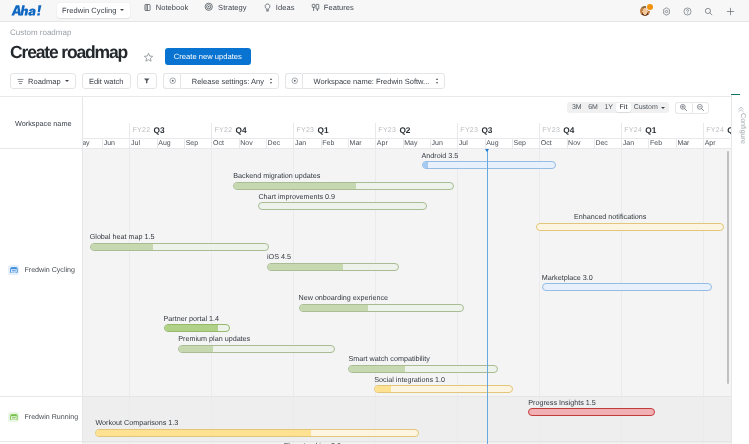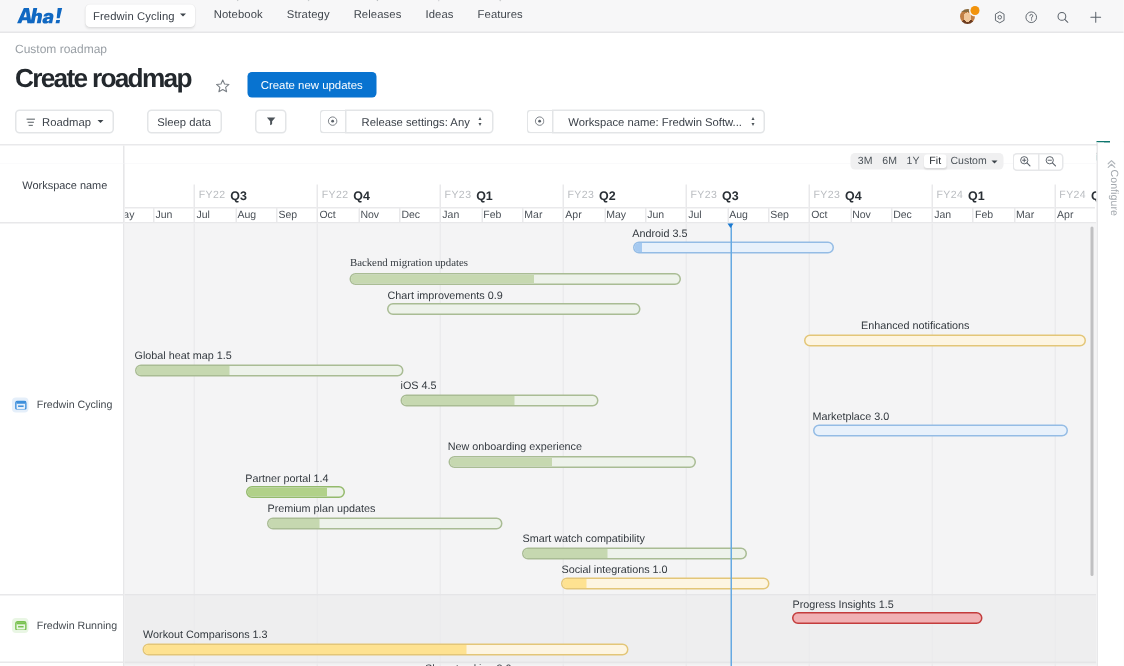--- a/index.html
+++ b/index.html
@@ -8,21 +8,21 @@
 body{font-family:"Liberation Sans",sans-serif;background:#fff;color:#33393f;-webkit-font-smoothing:antialiased;text-rendering:geometricPrecision;}
 
 
 #topnav{position:absolute;left:0;top:0;width:749px;height:22px;background:#f7f7f8;border-bottom:1px solid #e6e6e8;display:flex;align-items:stretch;}
 #logo{position:absolute;left:11px;top:4px;width:31px;height:13px;display:flex;align-items:center;}
 #logo svg{display:block;}
 #ws-select{position:absolute;left:56.6px;top:3.2px;width:73.3px;height:14.6px;background:#fff;border-radius:3px;display:flex;align-items:center;justify-content:center;padding:0 5px;gap:4px;box-shadow:0 0 0 .5px rgba(0,0,0,.035),0 1px 1.5px rgba(0,0,0,.08);}
 #ws-select .lbl{font-size:7.5px;color:#3b4149;letter-spacing:.01em;}
 .caret{width:0;height:0;border-left:2.3px solid transparent;border-right:2.3px solid transparent;border-top:2.9px solid #3d444b;flex:0 0 auto;}
 #nav-items{position:absolute;left:134.5px;top:0;display:flex;align-items:stretch;height:22px;}
-.nav-item{display:flex;align-items:center;gap:4.2px;padding:0 8px;height:14px;position:relative;color:#4c5359;flex-direction:column;}
+.nav-item{display:flex;align-items:center;gap:4.2px;padding:0 8px;height:14px;position:relative;color:#4c5359;}
 .nav-item .nlbl{font-size:7.5px;color:#40464d;letter-spacing:.01em;}
 .nav-item.active{background:#fff;box-shadow:inset 0 2.5px 0 #0b71cc;}
 .nav-item.active .nlbl{color:#24292e;}
 .nav-item svg{display:block;}
 #nav-right{position:absolute;left:634px;top:0;display:flex;align-items:center;height:22px;gap:0;}
 .navbtn{width:21.4px;height:22px;display:flex;align-items:center;justify-content:center;}
 #avatar{position:relative;width:10px;height:10px;}
 #avatar .face{width:10px;height:10px;border-radius:50%;background:#a8562a;background-image:radial-gradient(ellipse 2.6px 3.2px at 50% 55%, #f0c79a 0 100%, transparent 100%),radial-gradient(ellipse 5px 3px at 50% 100%, #6e3c1f 0 100%, transparent 100%),linear-gradient(180deg,#8a6b3d 0 22%, #c17f44 22% 100%);overflow:hidden;display:block;}
 #avatar .dot{position:absolute;right:-3.5px;top:-2.5px;width:6px;height:6px;border-radius:50%;background:#f2930c;box-shadow:0 0 0 1px #f7f7f8;}
 
@@ -34,21 +34,21 @@
 #createbtn{position:absolute;left:165px;top:25.5px;height:17px;width:85.6px;background:#0873d0;border-radius:3px;color:#fff;font-size:7.6px;display:flex;align-items:center;justify-content:center;letter-spacing:0;}
 #hdr-right{position:absolute;left:642.7px;top:25.2px;display:flex;align-items:center;gap:6.2px;}
 .obtn{height:15.5px;border:4px solid #0f766e;border-radius:3px;display:flex;align-items:center;justify-content:center;gap:4.5px;font-size:7.5px;color:#2d333a;background:#fff;margin-top:44px;}
 #viewsbtn{width:41px;}
 #savebtn{width:29.2px;border-left:0;border-radius:0 3px 3px 0;color:#c9cdd1;}
 #viewsgroup{display:flex;}
 #viewsgroup #viewsbtn{border-radius:3px 0 0 3px;}
 #sharebtn{width:20.7px;}
 
 
-#toolbar{position:absolute;left:0;top:68px;width:749px;height:26px;background:#fff;display:flex;align-items:center;gap:22px;padding-left:9.9px;}
+#toolbar{position:absolute;left:0;top:68px;width:749px;height:26px;background:#fff;display:flex;align-items:center;gap:6px;padding-left:9.9px;}
 .tbtn{height:15.1px;border:1px solid #e3e5e7;border-radius:3px;background:#fff;display:flex;align-items:center;gap:4.1px;padding:0 6.1px;font-size:7.5px;color:#3b4149;}
 .tsel{height:15.1px;border:1px solid #e3e5e7;border-radius:3px;background:#fff;display:flex;align-items:center;gap:6.2px;padding:0 6.2px 0 10.3px;font-size:7.5px;color:#3b4149;}
 .tgrp{display:flex;}
 .tgrp .ticon{width:17px;height:15.1px;border:1px solid #e3e5e7;border-right:0;border-radius:3px 0 0 3px;background:#fff;display:flex;align-items:center;justify-content:center;}
 .tgrp .tsel{border-radius:0 3px 3px 0;}
 .updown{display:inline-flex;flex-direction:column;gap:1.4px;flex:0 0 auto;}
 .updown i{width:0;height:0;border-left:1.8px solid transparent;border-right:1.8px solid transparent;display:block;}
 .updown i.u{border-bottom:2.4px solid #4c5359;}
 .updown i.d{border-top:2.4px solid #4c5359;}
 
@@ -136,28 +136,20 @@
       </div>
       <div class="nav-item">
         <svg width="9.5" height="9.5" viewBox="0 0 16 16">
           <circle cx="8" cy="8" r="6.1" fill="none" stroke="#4c5359" stroke-width="1.3"></circle>
           <circle cx="8" cy="8" r="3.5" fill="none" stroke="#4c5359" stroke-width="1.3"></circle>
           <circle cx="8" cy="8" r="1.2" fill="#4c5359"></circle>
         </svg>
         <span class="nlbl">Strategy</span>
       </div>
       <div class="nav-item">
-        <svg width="9.2" height="9.2" viewBox="0 0 16 16">
-          <rect x="2.3" y="3.4" width="11.4" height="10.2" rx="1.2" fill="none" stroke="#4c5359" stroke-width="1.35"></rect>
-          <path d="M2.3 6.4h11.4" stroke="#4c5359" stroke-width="1.35"></path>
-          <path d="M5.2 1.9v2.6M10.8 1.9v2.6" stroke="#4c5359" stroke-width="1.45" stroke-linecap="round"></path>
-        </svg>
-        <span class="nlbl">Releases</span>
-      </div>
-      <div class="nav-item">
         <svg width="9" height="9" viewBox="0 0 16 16">
           <path d="M8 1.7a4.3 4.3 0 0 0-2.6 7.7c.45.35.7.9.7 1.45v.35h3.8v-.35c0-.55.25-1.1.7-1.45A4.3 4.3 0 0 0 8 1.7z" fill="none" stroke="#4c5359" stroke-width="1.25"></path>
           <path d="M6.3 12.9h3.4M6.9 14.4h2.2" stroke="#4c5359" stroke-width="1.25" stroke-linecap="round"></path>
         </svg>
         <span class="nlbl">Ideas</span>
       </div>
       <div class="nav-item">
         <svg width="9" height="9" viewBox="0 0 16 16">
           <rect x="2.2" y="2.4" width="4.8" height="5.4" rx=".7" fill="none" stroke="#4c5359" stroke-width="1.3"></rect>
           <rect x="9" y="2.4" width="4.8" height="8.4" rx=".7" fill="none" stroke="#4c5359" stroke-width="1.3"></rect>
@@ -233,21 +225,21 @@
 
 <div id="toolbar">
   <div class="tbtn">
     <svg width="7" height="7" viewBox="0 0 16 16">
         <path d="M2.2 3.3h11.6M3.8 8h8.4M5.4 12.7h5.2" stroke="#4c5359" stroke-width="1.45" stroke-linecap="round"></path>
       </svg>
     <span>Roadmap</span>
     <span class="caret"></span>
   </div>
   <div class="tbtn">
-      <span>Sleep data</span>
+      <span>Edit watch</span>
     </div>
   <div class="tbtn" style="padding:0;width:20.9px;justify-content:center;">
     <svg width="7.5" height="7.5" viewBox="0 0 16 16">
         <path d="M2 3h12l-4.6 5.2v4.4L6.6 14V8.2z" fill="#4c5359"></path>
       </svg>
   </div>
   <div class="tgrp">
     <div class="ticon">
       <svg width="7.5" height="7.5" viewBox="0 0 16 16">
           <circle cx="8" cy="8" r="6" fill="none" stroke="#5a6169" stroke-width="1.1"></circle>
@@ -427,21 +419,21 @@
         <div class="qline" style="left: 456.2px;"></div>
         <div class="qline" style="left: 538.16px;"></div>
         <div class="qline" style="left: 620.12px;"></div>
         <div class="bar blue" style="left: 338.5px; width: 134.4px; top: 12px;">
           <div class="fill" style="width: 4.5%;"></div>
         </div>
         <div class="blabel" style="left: 338.5px; top: 1.5px;">Android 3.5</div>
         <div class="bar green" style="left: 150.3px; width: 220.9px; top: 32.5px;">
           <div class="fill" style="width: 55.5%;"></div>
         </div>
-        <div class="blabel" style="left: 150.3px; top: 22px; font-family: Liberation Serif, serif;">Backend migration updates</div>
+        <div class="blabel" style="left: 150.3px; top: 22px;">Backend migration updates</div>
         <div class="bar green" style="left: 175.4px; width: 168.4px; top: 53px;"></div>
         <div class="blabel" style="left: 175.4px; top: 42.5px;">Chart improvements 0.9</div>
         <div class="bar yellow" style="left: 453.2px; width: 188.1px; top: 73.5px;"></div>
         <div class="blabel" style="left: 475px; top: 63px; margin-left: 16px;">Enhanced notifications</div>
         <div class="bar green" style="left: 6.7px; width: 179.4px; top: 93.8px;">
           <div class="fill" style="width: 35%;"></div>
         </div>
         <div class="blabel" style="left: 6.7px; top: 83.3px;">Global heat map 1.5</div>
         <div class="bar green" style="left: 184px; width: 132.3px; top: 113.5px;">
           <div class="fill" style="width: 57.8%;"></div>

